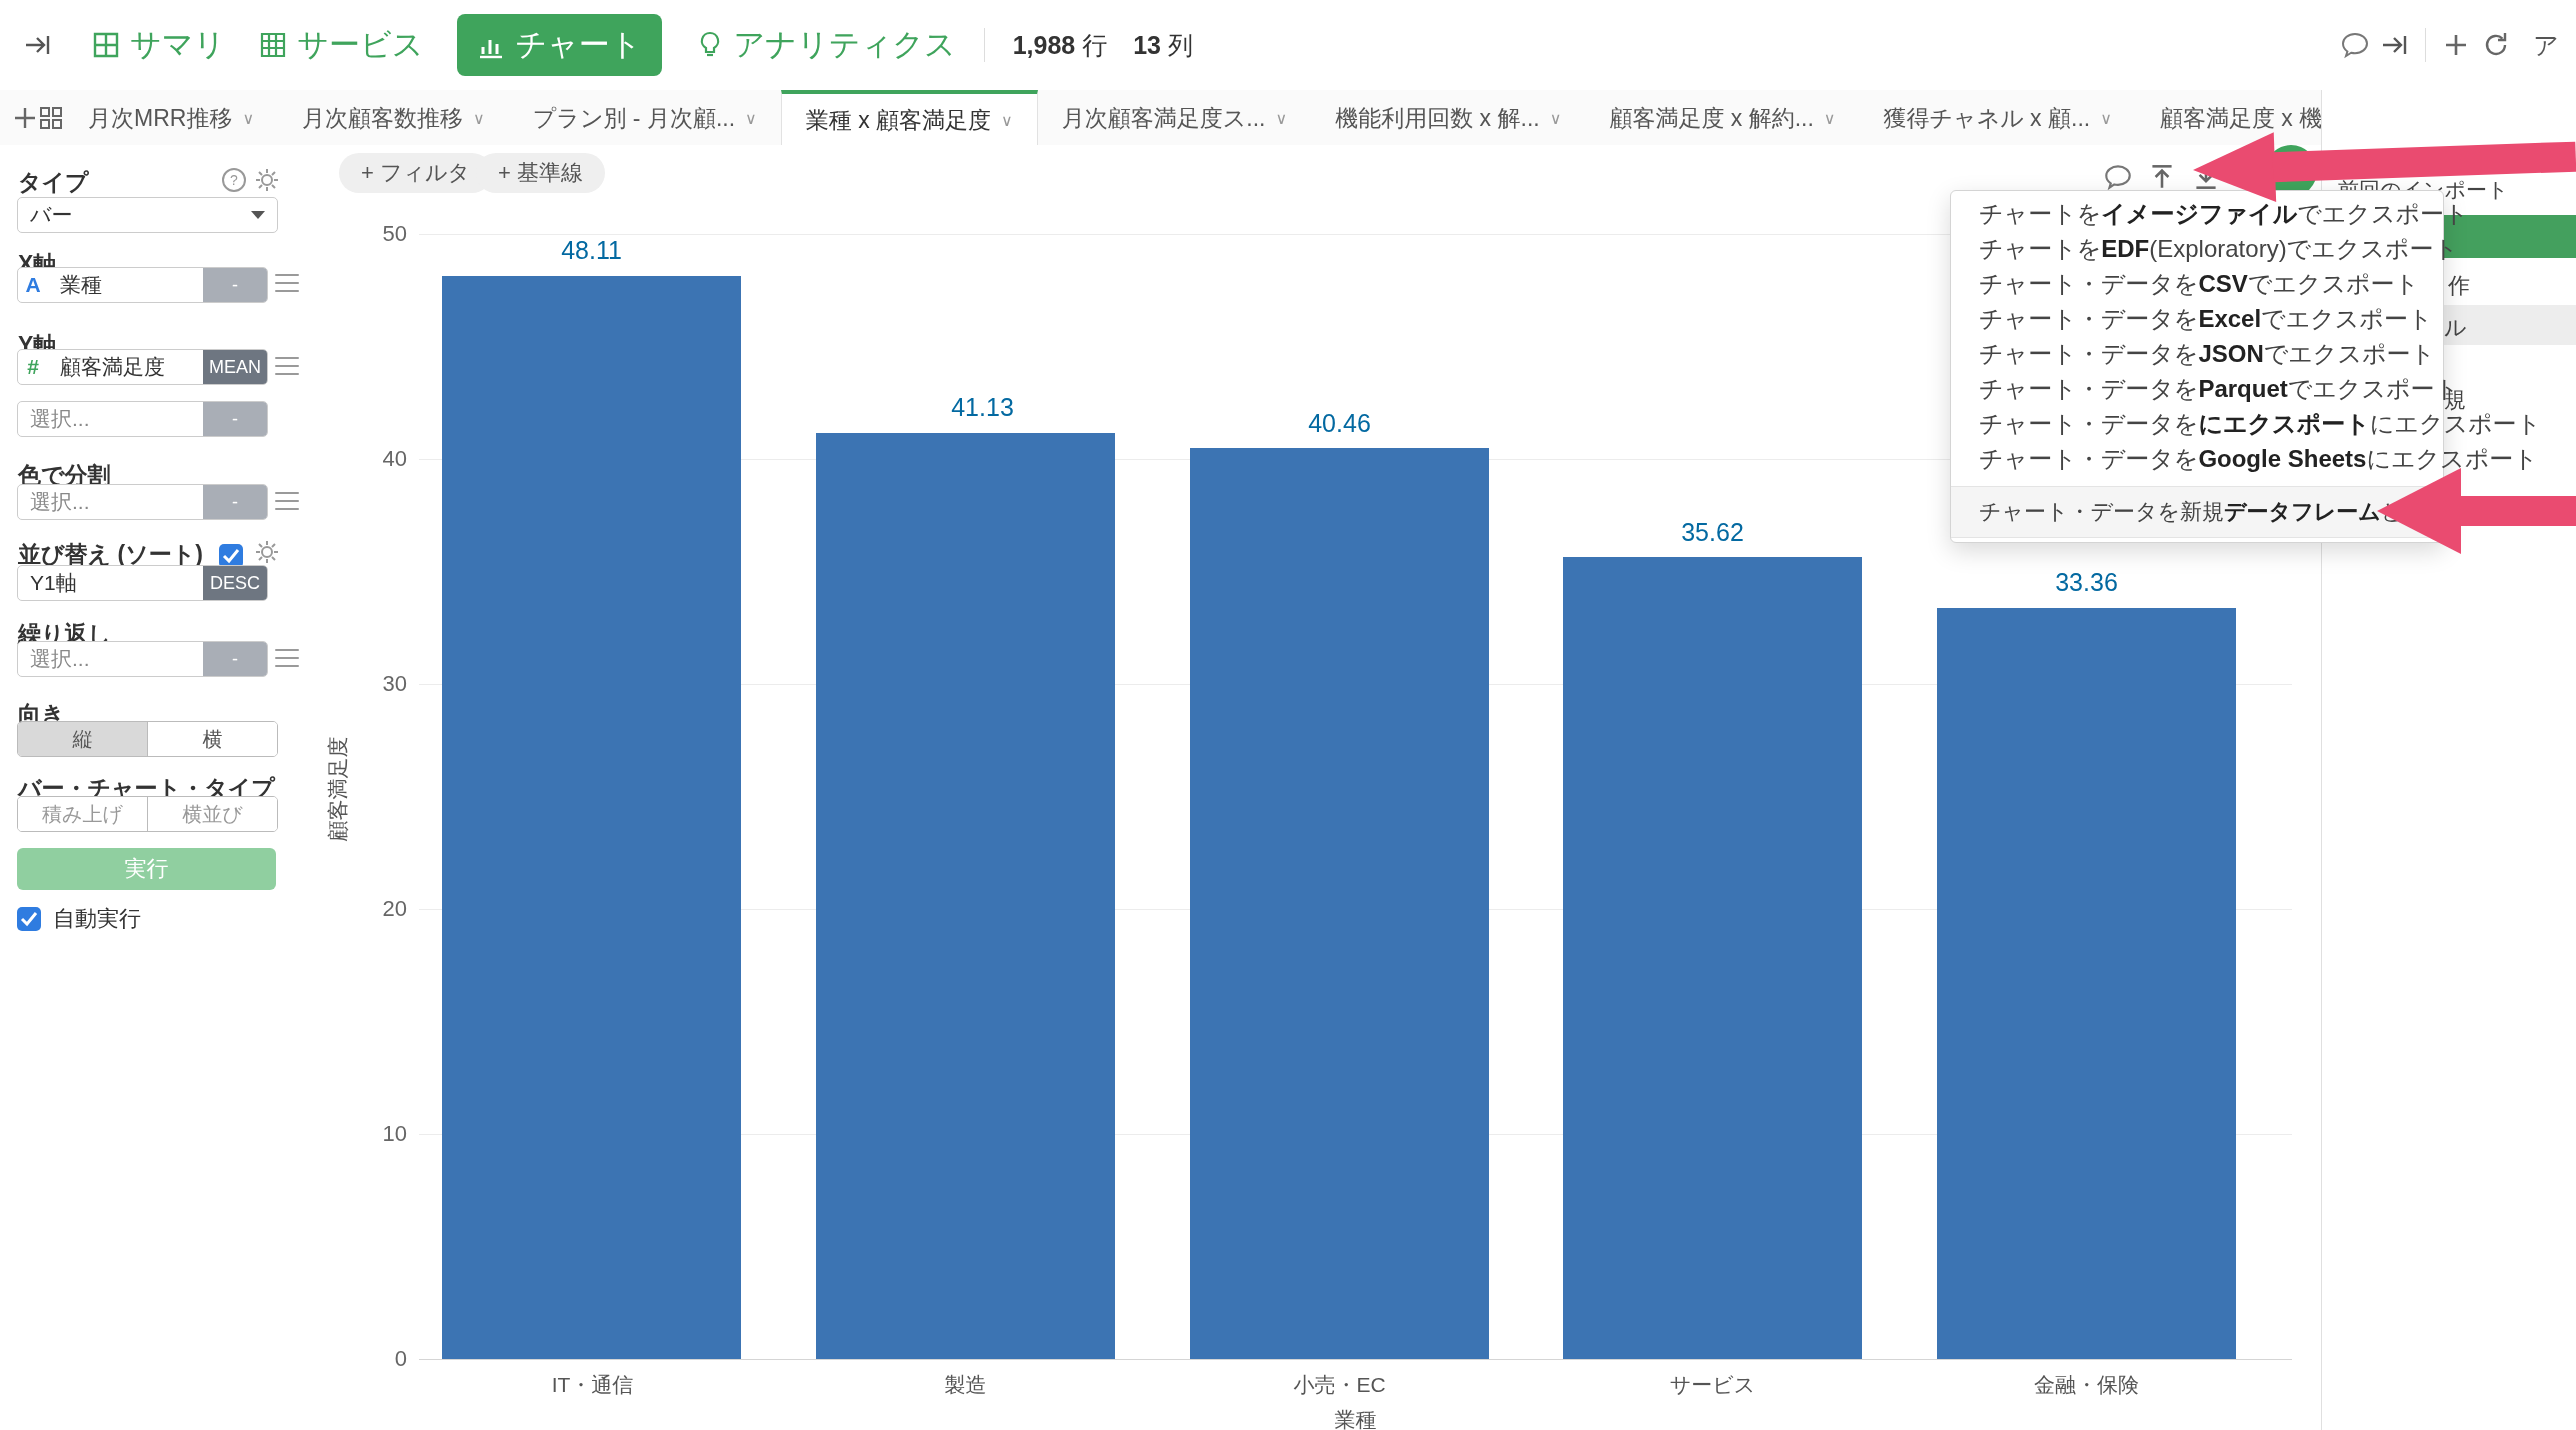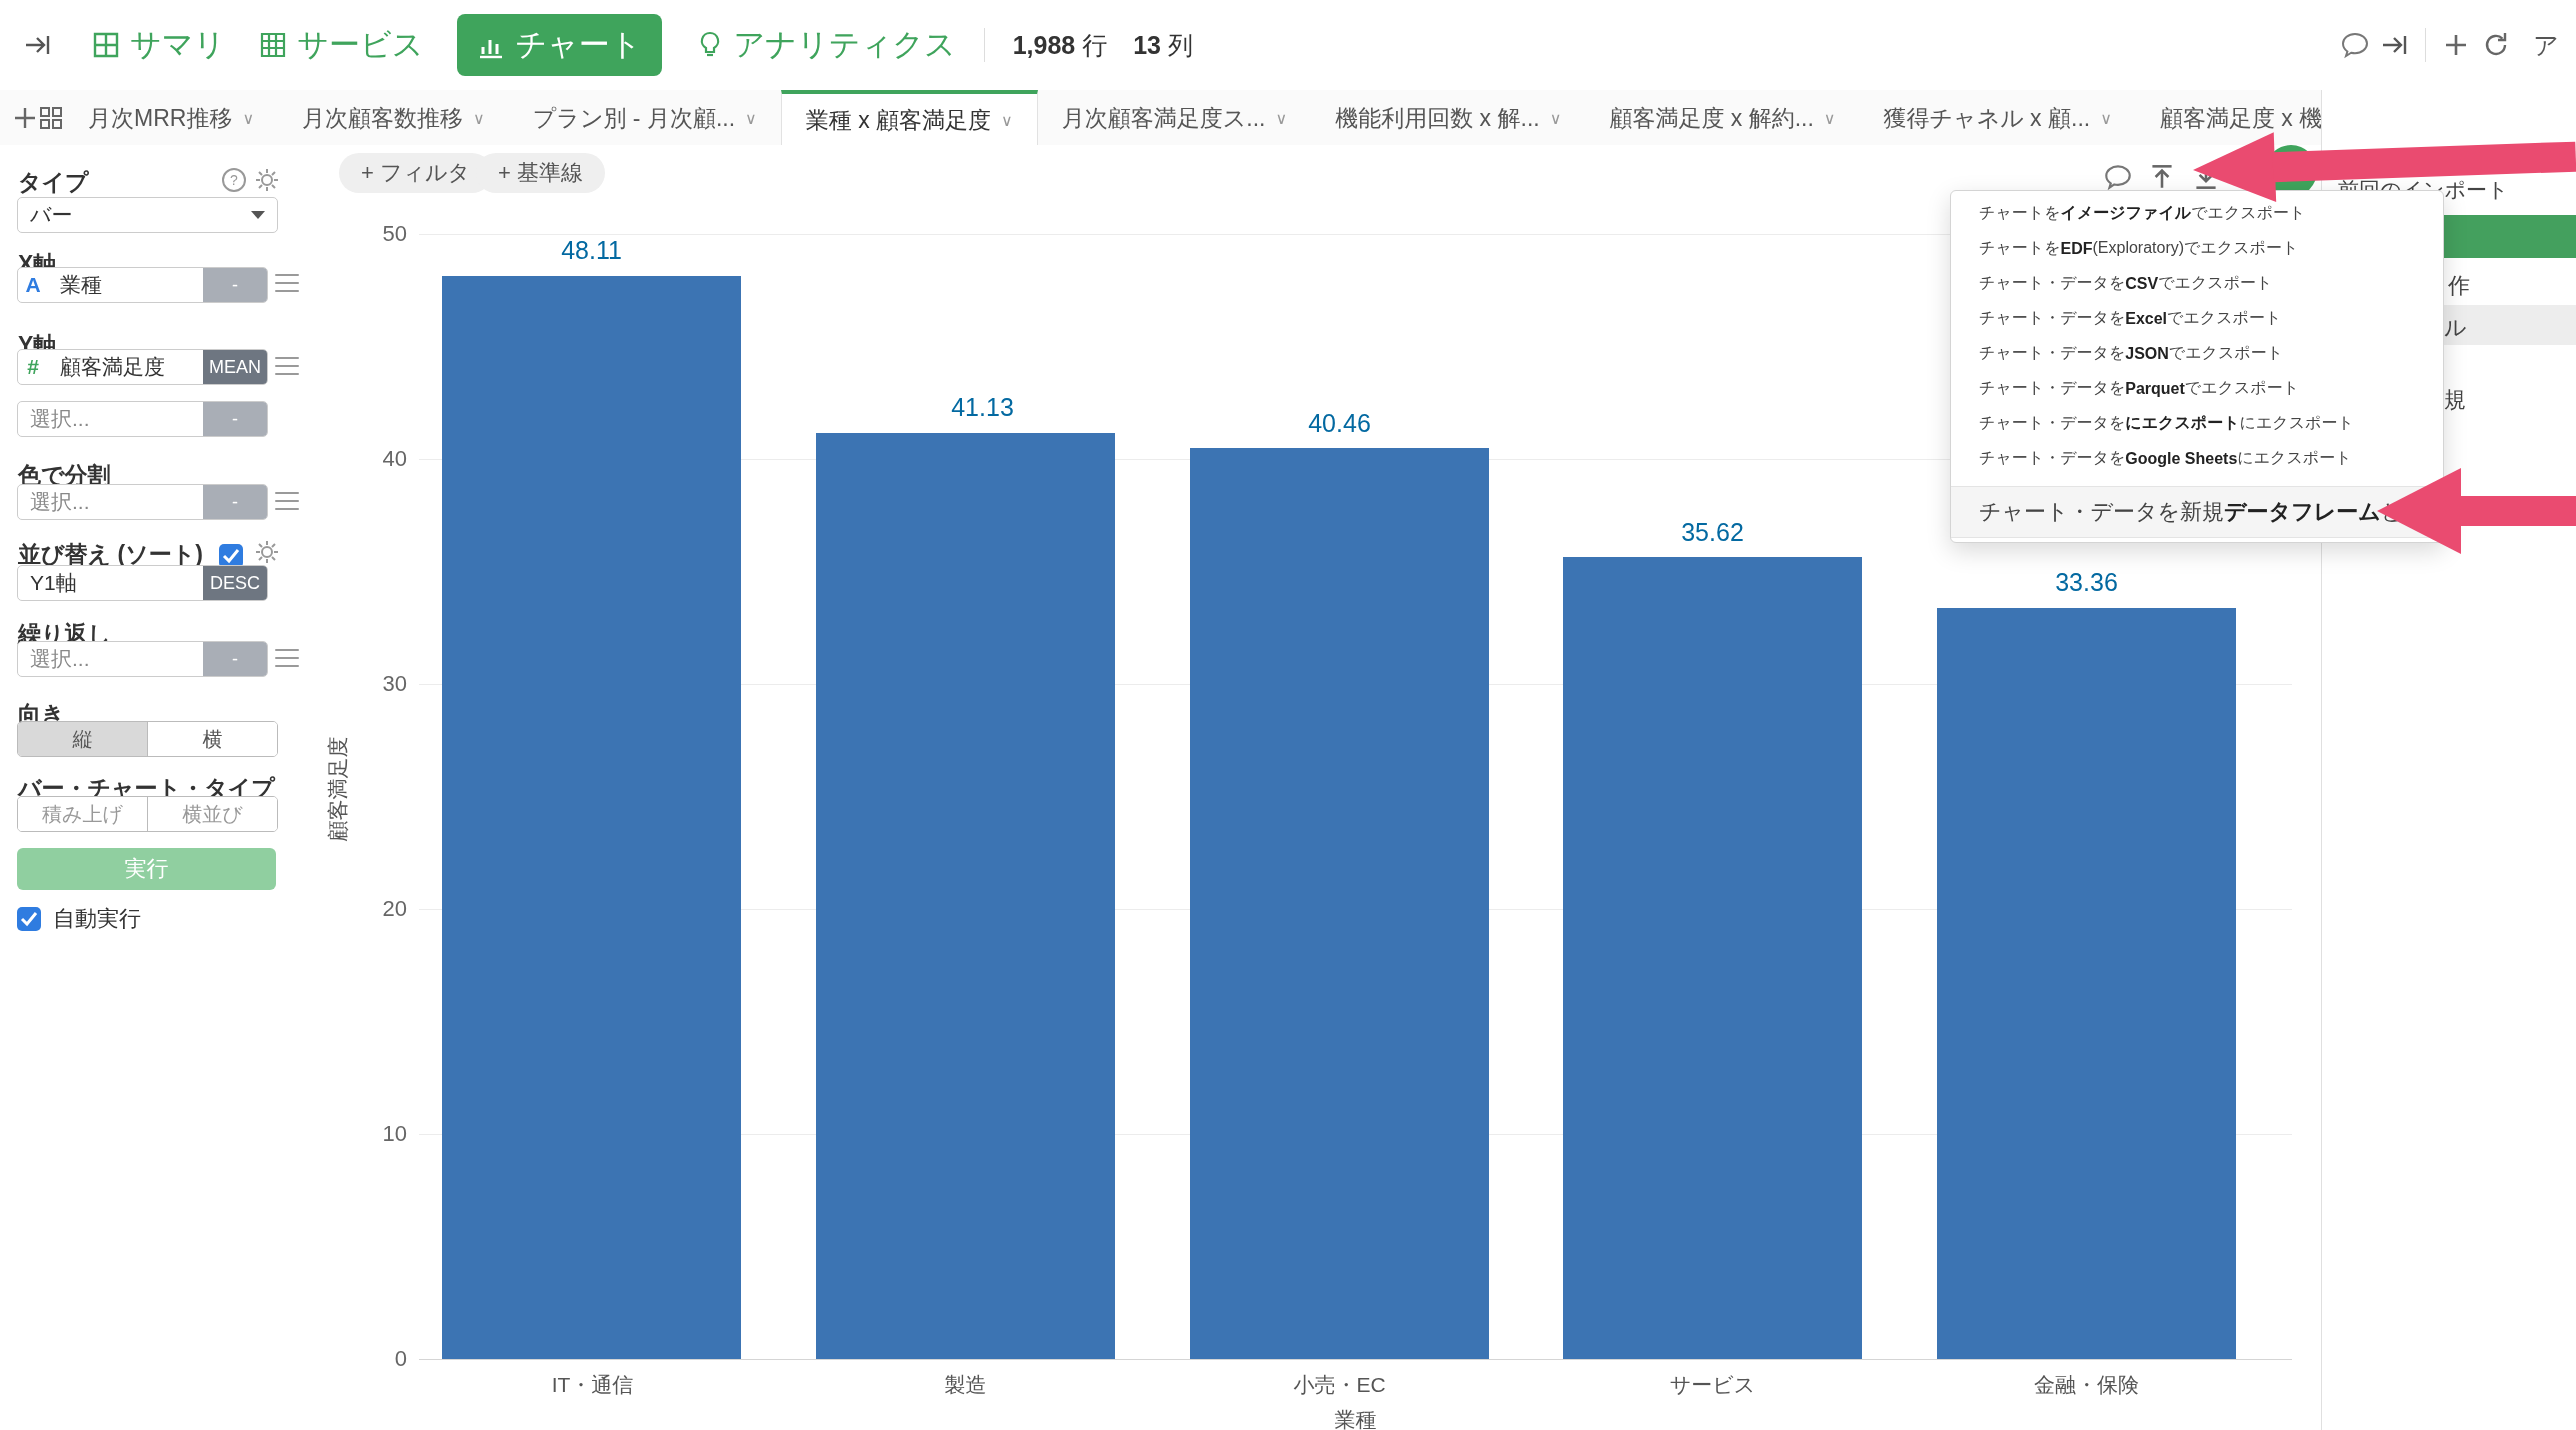--- a/index.html
+++ b/index.html
@@ -59,21 +59,21 @@
   .gridline.zero{background:#d5d5d5;}
   .ytick{position:absolute;width:60px;text-align:right;font-size:22px;color:#666;}
   .bar{position:absolute;background:#3c74b3;}
   .vallbl{position:absolute;font-size:25px;color:#0369a1;text-align:center;width:299px;}
   .catlbl{position:absolute;font-size:21px;color:#555;text-align:center;width:373px;}
   .xtitle{position:absolute;font-size:21px;color:#555;}
   .ytitle{position:absolute;font-size:21px;color:#555;transform:rotate(-90deg);transform-origin:center;}
   
   .menu{position:absolute;left:1950px;top:190px;width:492px;background:#fff;border:1px solid #d4d4d4;
         border-radius:6px;box-shadow:0 8px 24px rgba(0,0,0,.15);z-index:40;padding:5px 0 4px 0;}
-  .menu-item{height:35px;display:flex;align-items:center;padding:0 20px 0 28px;font-size:16px;color:#444;white-space:nowrap;}
+  .menu-item{height:35px;display:flex;align-items:center;padding:0 20px 0 28px;font-size:24px;color:#444;white-space:nowrap;}
   .menu-item b{font-weight:700;color:#222;}
   .menu-sep{border-top:1px solid #e4e4e4;margin-top:10px;}
   .menu-save{height:50px;display:flex;align-items:center;padding:0 20px 0 28px;font-size:22px;color:#444;
              background:#f5f5f5;border-bottom:1px solid #e4e4e4;white-space:nowrap;}
   .menu-save b{font-weight:700;color:#222;}
   
   .right-panel{position:absolute;left:2321px;top:90px;width:255px;height:1341px;background:#fff;
                border-left:1px solid #e0e0e0;z-index:5;}
   .rp-green{position:absolute;left:6px;top:2px;width:249px;height:80px;background:#44a05e;}
   .rp-head{position:absolute;left:20px;top:12px;color:#fff;font-weight:700;font-size:22px;white-space:nowrap;}

